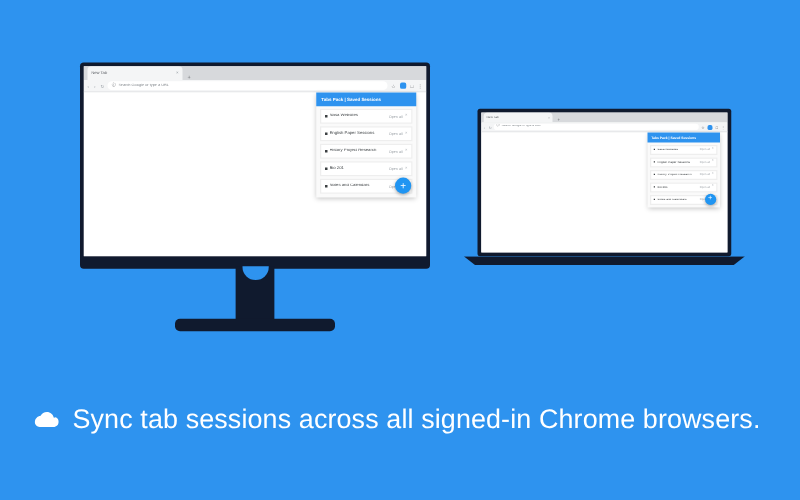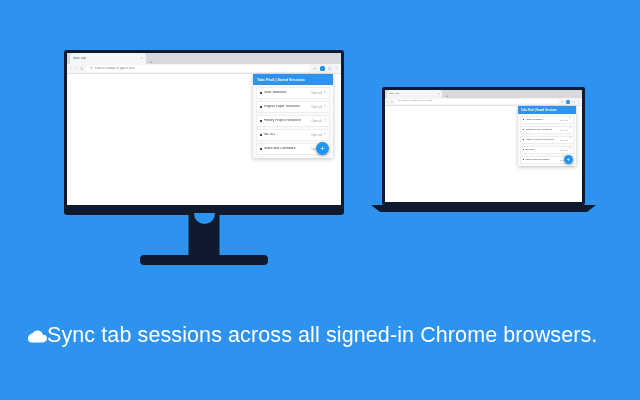--- a/index.html
+++ b/index.html
@@ -308,20 +308,21 @@
   .monitor .fab { width: 13px; height: 13px; right: 4px; bottom: 3px; font-size: 8px; }
   .laptop  .fab { width: 9.5px; height: 9.5px; right: 3px; bottom: 2px; font-size: 6px; }
 
   
   .caption {
     position: absolute;
     left: 27px;
     bottom: 52px;
     display: flex;
     align-items: center;
+    gap: 11px;
     text-align: right;
   }
 
   .caption-cloud {
     width: 20px;
     height: 13px;
     position: relative;
     flex: 0 0 auto;
   }
 

